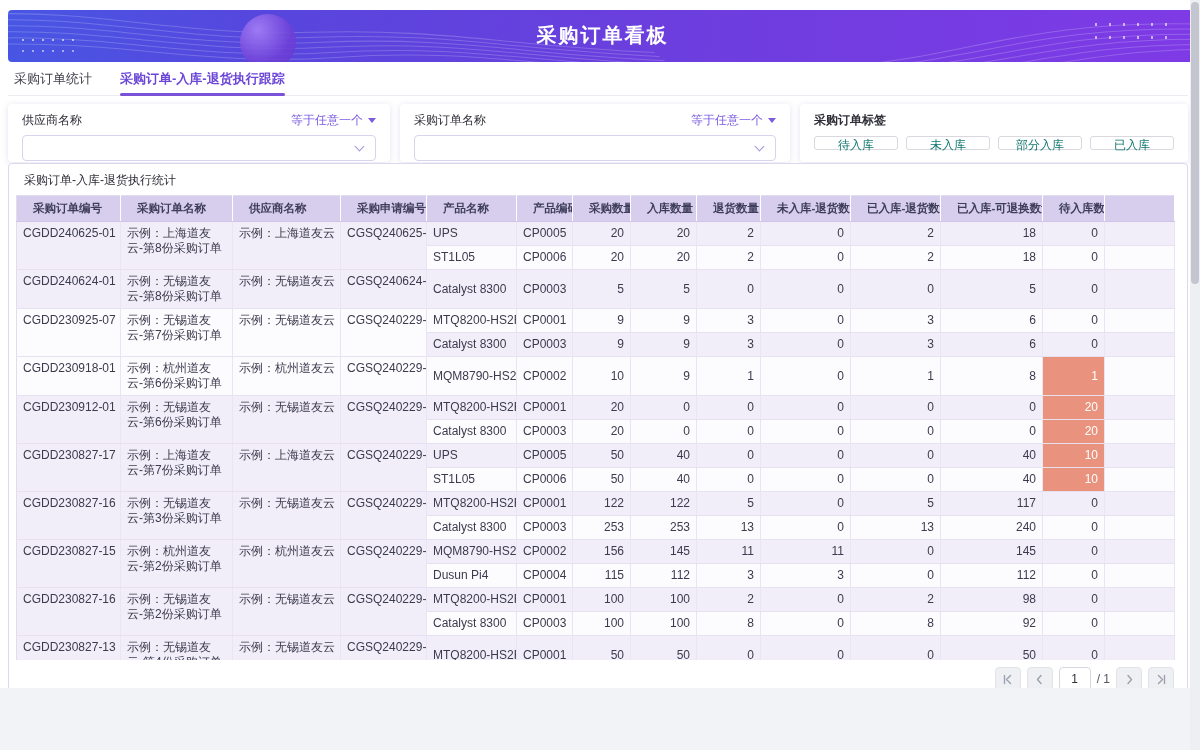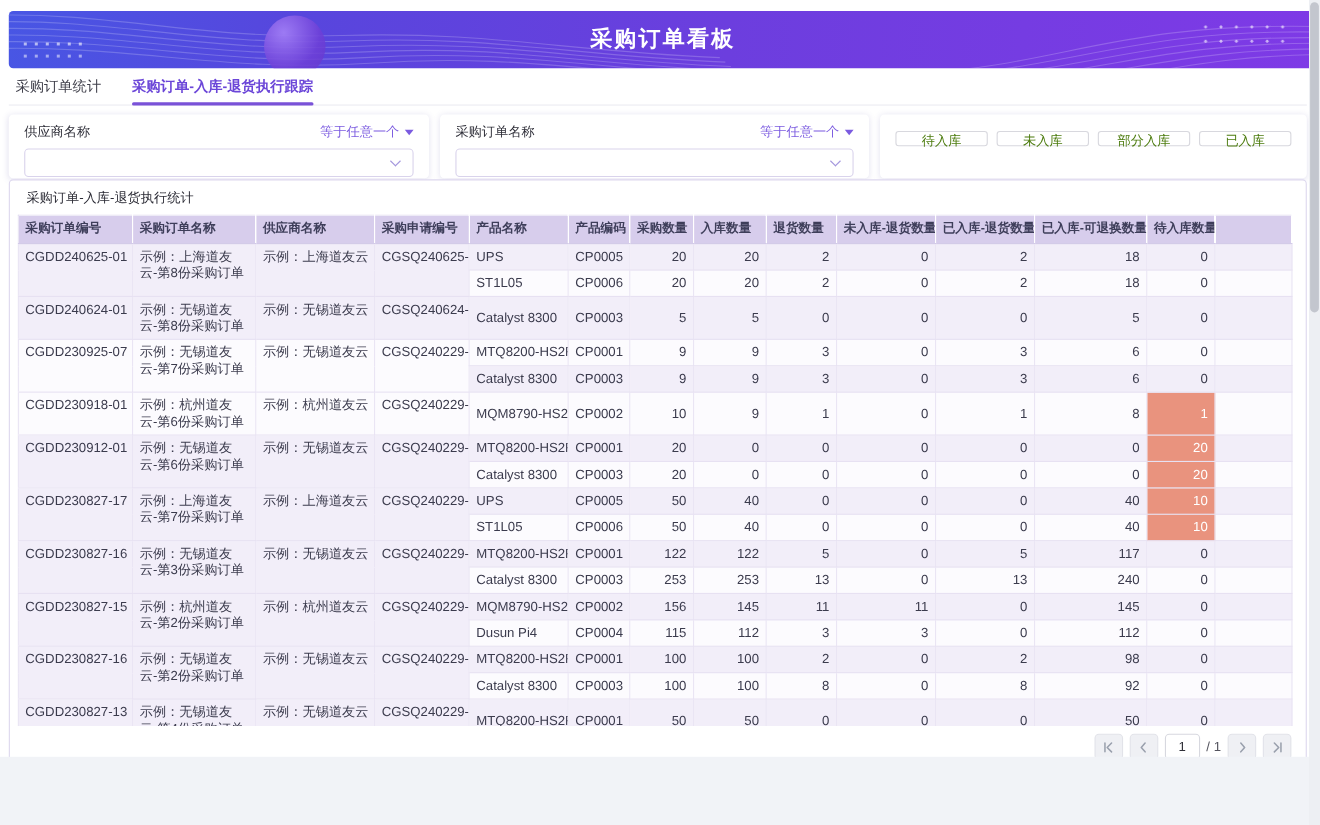--- a/index.html
+++ b/index.html
@@ -40,30 +40,30 @@
   .f-label.bold { font-weight:700; }
   .f-op { font-size:12px; color:#7b5be0; cursor:pointer; display:flex; align-items:center; gap:5px; }
   .caret { width:0; height:0; border-left:4px solid transparent; border-right:4px solid transparent;
     border-top:5px solid #7b5be0; display:inline-block; }
   .filter-select { margin-top:6px; height:26px; border:1px solid #d9d3ec; border-radius:4px;
     position:relative; background:#fff; cursor:pointer; }
   .chev { position:absolute; right:12px; top:7px; width:7px; height:7px;
     border-right:1.5px solid #a396dd; border-bottom:1.5px solid #a396dd; transform:rotate(45deg); }
   .tag-btns { display:flex; gap:8px; margin-top:7px; }
   .tag-btn { flex:1; height:14px; background:#fff; border:1px solid #d8d8de; border-radius:3px;
-    font-size:12px; color:#4d7c0f; cursor:pointer; font-family:inherit; }
+    font-size:12px; color:#0f766e; cursor:pointer; font-family:inherit; }
 
   
   .table-card { position:absolute; left:8px; top:163px; width:1180px; height:629px;
     background:#fff; border:1px solid #ddd8ee; border-radius:4px; padding:4px 7px; }
   .table-title { font-size:12px; color:#2b2b35; font-weight:500; margin:4px 0 6px 8px; }
   .table-wrap { height:465px; overflow:hidden; padding-right:10px; background:#fff; }
   table { width:1156px; border-collapse:collapse; table-layout:fixed; border:1px solid #e2dcf0; }
   th { background:#d7cdec; color:#3e3e5a; font-weight:700; font-size:11.5px; text-align:left;
-    padding:5px 6px; line-height:15px; border-right:1px solid rgba(255,255,255,.6);
+    padding:5px 16px; line-height:15px; border-right:1px solid rgba(255,255,255,.6);
     border-bottom:1px solid #cfc6e6; white-space:nowrap; overflow:hidden;margin-top:24px; }
   td { font-size:12px; color:#3b3b4d; padding:4px 6px; line-height:15px;
     border-right:1px solid #eae5f4; border-bottom:1px solid #e7e1f2; vertical-align:middle; }
   td.odd { background:#f2eef9; } td.even { background:#fcfbfe; }
   td.alert { background:#e9937e !important; color:#fff; }
   td.num { text-align:right; }
   td.gcell { vertical-align:top; }
   td.c-order-no, td.c-supplier, td.c-request-no, td.c-pname, td.c-pcode { white-space:nowrap; overflow:hidden; }
   td.c-order-name { word-break:break-all; }
 
@@ -137,20 +137,21 @@
           <span>等于任意一个</span>
           <span class="caret"></span>
         </span>
       </div>
       <div class="filter-select">
         <span class="chev"></span>
       </div>
     </div>
 
     <div class="filter-card fc-tags">
+      <div class="f-label bold">采购订单标签</div>
       <div class="tag-btns" id="tagBtns">
           <button class="tag-btn">待入库</button>
           <button class="tag-btn">未入库</button>
           <button class="tag-btn">部分入库</button>
           <button class="tag-btn">已入库</button>
         </div>
     </div>
   </div>
 
   <div class="table-card">

